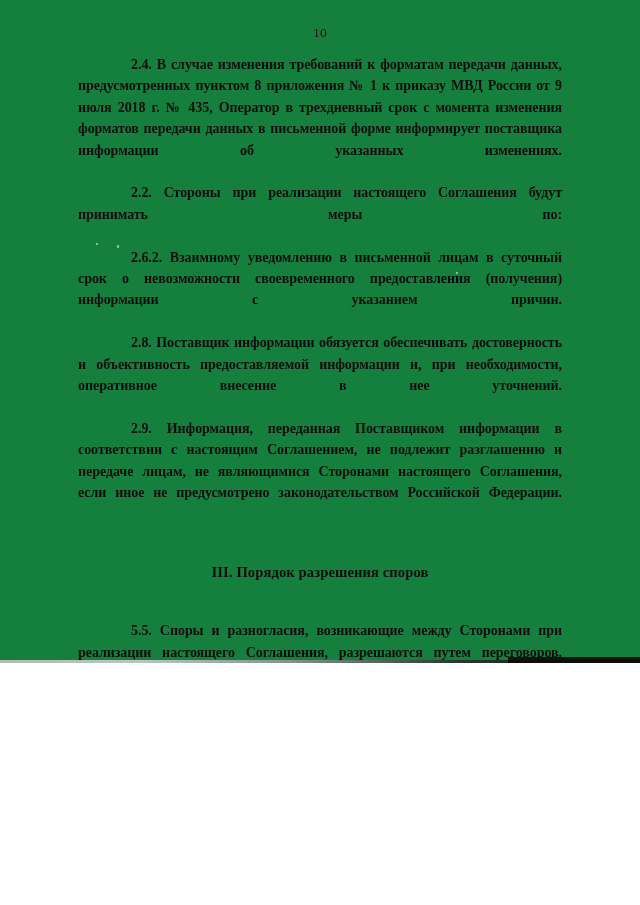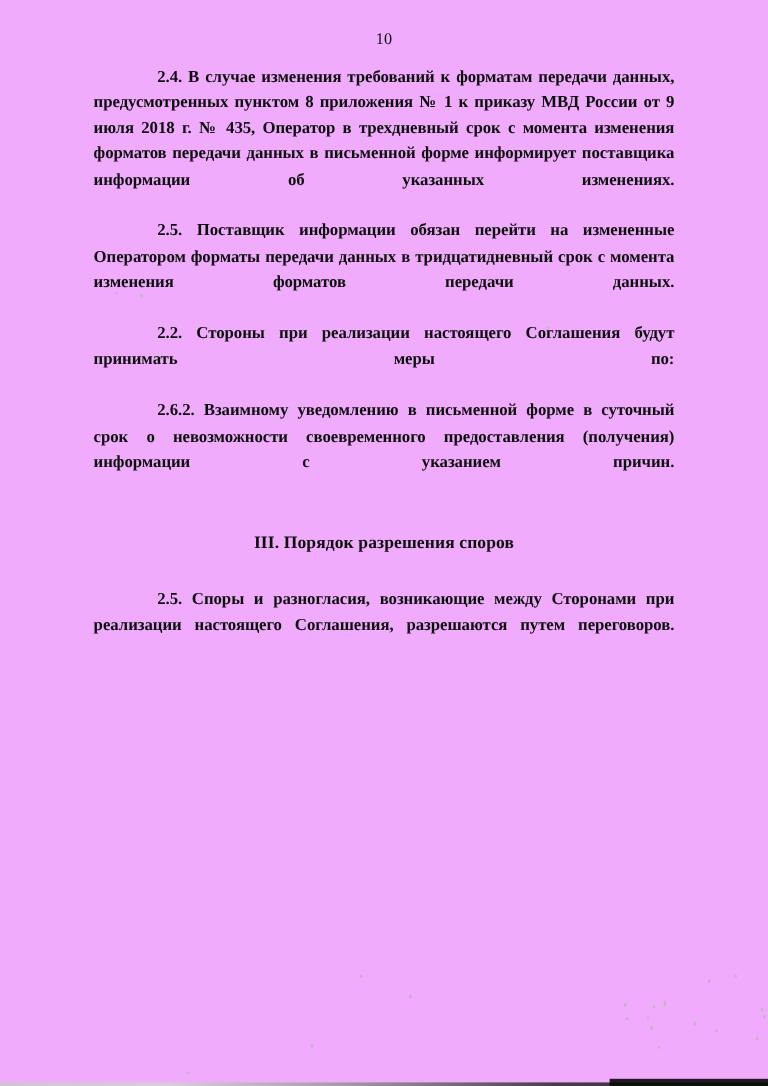--- a/index.html
+++ b/index.html
@@ -5,23 +5,23 @@
 <style>
   html, body {
     margin: 0;
     padding: 0;
     background: #ffffff;
   }
 
   .page {
     position: relative;
     width: 640px;
-    height: 905px;
+    height: 663px;
     margin: 0 auto;
-    background: #f0abfc;
+    background: #15803d;
     overflow: hidden;
     font-family: "Liberation Serif", "DejaVu Serif", serif;
     color: #0d0d0d;
     box-sizing: border-box;
   }
 
   
   .page-number {
     position: absolute;
     top: 26px;
@@ -60,21 +60,21 @@
   }
 
   
   p.para::after {
     content: "";
     display: inline-block;
     width: 100%;
   }
 
   h2.section-heading {
-    margin: 0;
+    margin: 12px;
     text-align: center;
     text-indent: 0;
     font-size: 14.6px;
     line-height: 21.4px;
     font-weight: 600;
     letter-spacing: 0.1px;
   }
 
   h2.section-heading::after { content: none; }
 
@@ -115,27 +115,28 @@
 </style>
 </head>
 <body>
 
 <div class="page">
 
   <div class="page-number">10</div>
 
   <div class="body">
       <p class="para">2.4. В случае изменения требований к форматам передачи данных, предусмотренных пунктом 8 приложения № 1 к приказу МВД России от 9 июля 2018 г. № 435, Оператор в трехдневный срок с момента изменения форматов передачи данных в письменной форме информирует поставщика информации об указанных изменениях.</p>
-      <p class="para">2.5. Поставщик информации обязан перейти на измененные Оператором форматы передачи данных в тридцатидневный срок с момента изменения форматов передачи данных.</p>
       <p class="para">2.2. Стороны при реализации настоящего Соглашения будут принимать меры по:</p>
-      <p class="para">2.6.2. Взаимному уведомлению в письменной форме в суточный срок о невозможности своевременного предоставления (получения) информации с указанием причин.</p>
+      <p class="para">2.6.2. Взаимному уведомлению в письменной лицам в суточный срок о невозможности своевременного предоставления (получения) информации с указанием причин.</p>
+      <p class="para">2.8. Поставщик информации обязуется обеспечивать достоверность и объективность предоставляемой информации и, при необходимости, оперативное внесение в нее уточнений.</p>
+      <p class="para">2.9. Информация, переданная Поставщиком информации в соответствии с настоящим Соглашением, не подлежит разглашению и передаче лицам, не являющимися Сторонами настоящего Соглашения, если иное не предусмотрено законодательством Российской Федерации.</p>
       <div class="gap-before-heading"></div>
       <h2 class="section-heading">III. Порядок разрешения споров</h2>
       <div class="gap-after-heading"></div>
-      <p class="para">2.5. Споры и разногласия, возникающие между Сторонами при реализации настоящего Соглашения, разрешаются путем переговоров.</p>
+      <p class="para">5.5. Споры и разногласия, возникающие между Сторонами при реализации настоящего Соглашения, разрешаются путем переговоров.</p>
       <div class="gap-before-heading"></div>
     </div>
 
   <div class="bottom-edge"></div>
   <div class="edge-smudge"></div>
 
 <div class="speck" style="left: 520px; top: 836px; width: 2px; height: 3px;"></div>
     <div class="speck" style="left: 544px; top: 838px; width: 2px; height: 2px;"></div>
     <div class="speck" style="left: 553px; top: 834px; width: 2px; height: 4px;"></div>
     <div class="speck" style="left: 521px; top: 848px; width: 3px; height: 2px;"></div>

